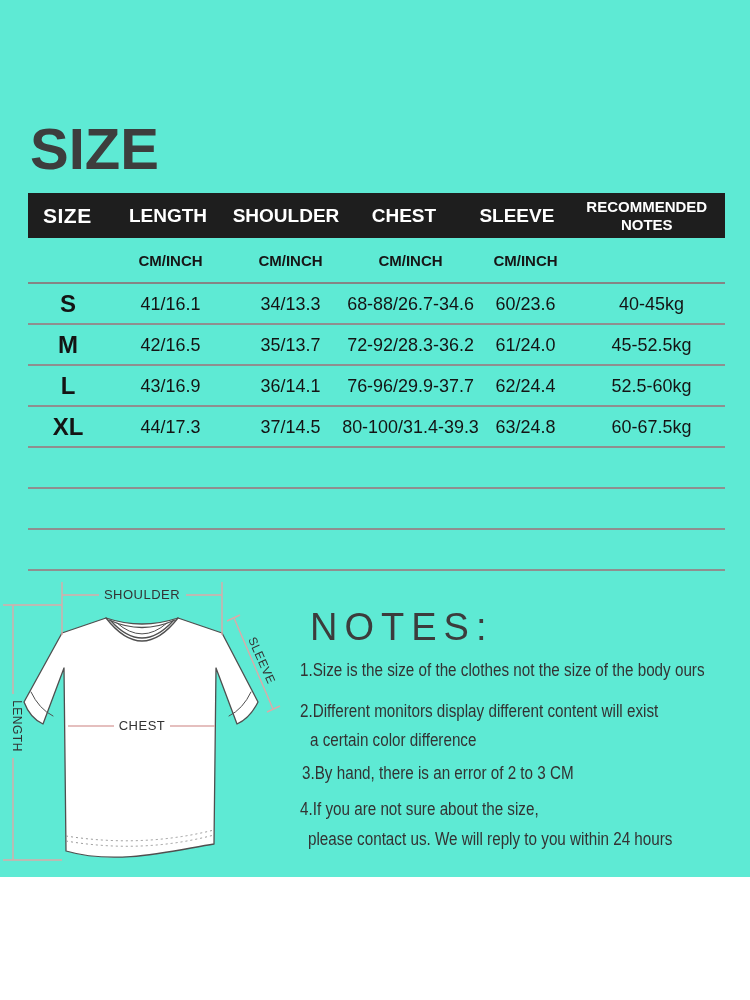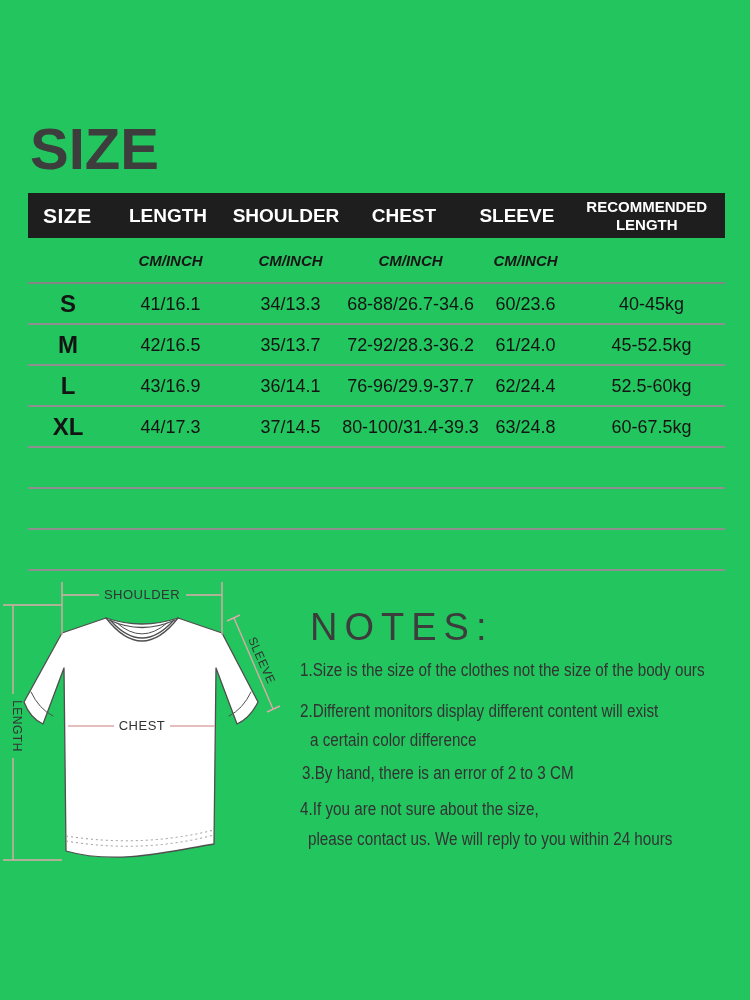--- a/index.html
+++ b/index.html
@@ -1,29 +1,29 @@
 <!DOCTYPE html>
 <html><head>
 <meta charset="utf-8">
 <style>
   html,body{margin:0;padding:0;background:#fff;}
   .canvas{
-    position:relative;width:750px;height:1000px;background:#22c55e;overflow:hidden;
+    position:relative;width:750px;height:877px;background:#5eead4;overflow:hidden;
     font-family:"Liberation Sans", sans-serif;color:#1c1c1c;
   }
   
   .page-title{
     position:absolute;left:30px;top:120px;
     font-size:58px;font-weight:bold;color:#3d3d3d;letter-spacing:0px;line-height:1;
   }
   
   .size-table{position:absolute;left:28px;top:193px;width:697px;}
   .trow{display:flex;align-items:center;}
   .thead{height:45px;background:#1e1e1e;color:#ffffff;}
-  .tunits{height:44px;border-bottom:2px solid #858585;font-style:italic;}
+  .tunits{height:44px;border-bottom:2px solid #858585;}
   .tdata{height:39px;border-bottom:2px solid #8f8f8f;}
   .tempty{height:39px;border-bottom:2px solid #8f8f8f;}
   .cell{display:flex;align-items:center;justify-content:center;white-space:nowrap;overflow:visible;}
   .c0{width:80px;}.c1{width:125px;}.c2{width:115px;}.c3{width:125px;}.c4{width:105px;}.c5{width:147px;}
   .thead .cell{font-weight:bold;font-size:19px;}
   .thead .c0{font-size:21px;letter-spacing:.5px;}
   .thead .c5{font-size:15px;line-height:1.15;text-align:center;white-space:normal;padding:0 6px;}
   .tunits .cell{font-weight:bold;font-size:15px;color:#161616;}
   .tdata .cell{font-size:18.5px;color:#141414;transform:scaleX(.97);}
   .tdata .c0{font-size:24px;font-weight:bold;transform:none;}
@@ -59,21 +59,21 @@
 
   <div class="page-title">SIZE</div>
 
   <div class="size-table">
     <div class="trow thead">
       <div class="cell c0">SIZE</div>
       <div class="cell c1">LENGTH</div>
       <div class="cell c2">SHOULDER</div>
       <div class="cell c3">CHEST</div>
       <div class="cell c4">SLEEVE</div>
-      <div class="cell c5">RECOMMENDED LENGTH</div>
+      <div class="cell c5">RECOMMENDED NOTES</div>
     </div>
     <div class="trow tunits">
       <div class="cell c0"></div>
       <div class="cell c1">CM/INCH</div>
       <div class="cell c2">CM/INCH</div>
       <div class="cell c3">CM/INCH</div>
       <div class="cell c4">CM/INCH</div>
       <div class="cell c5"></div>
     </div>
 

